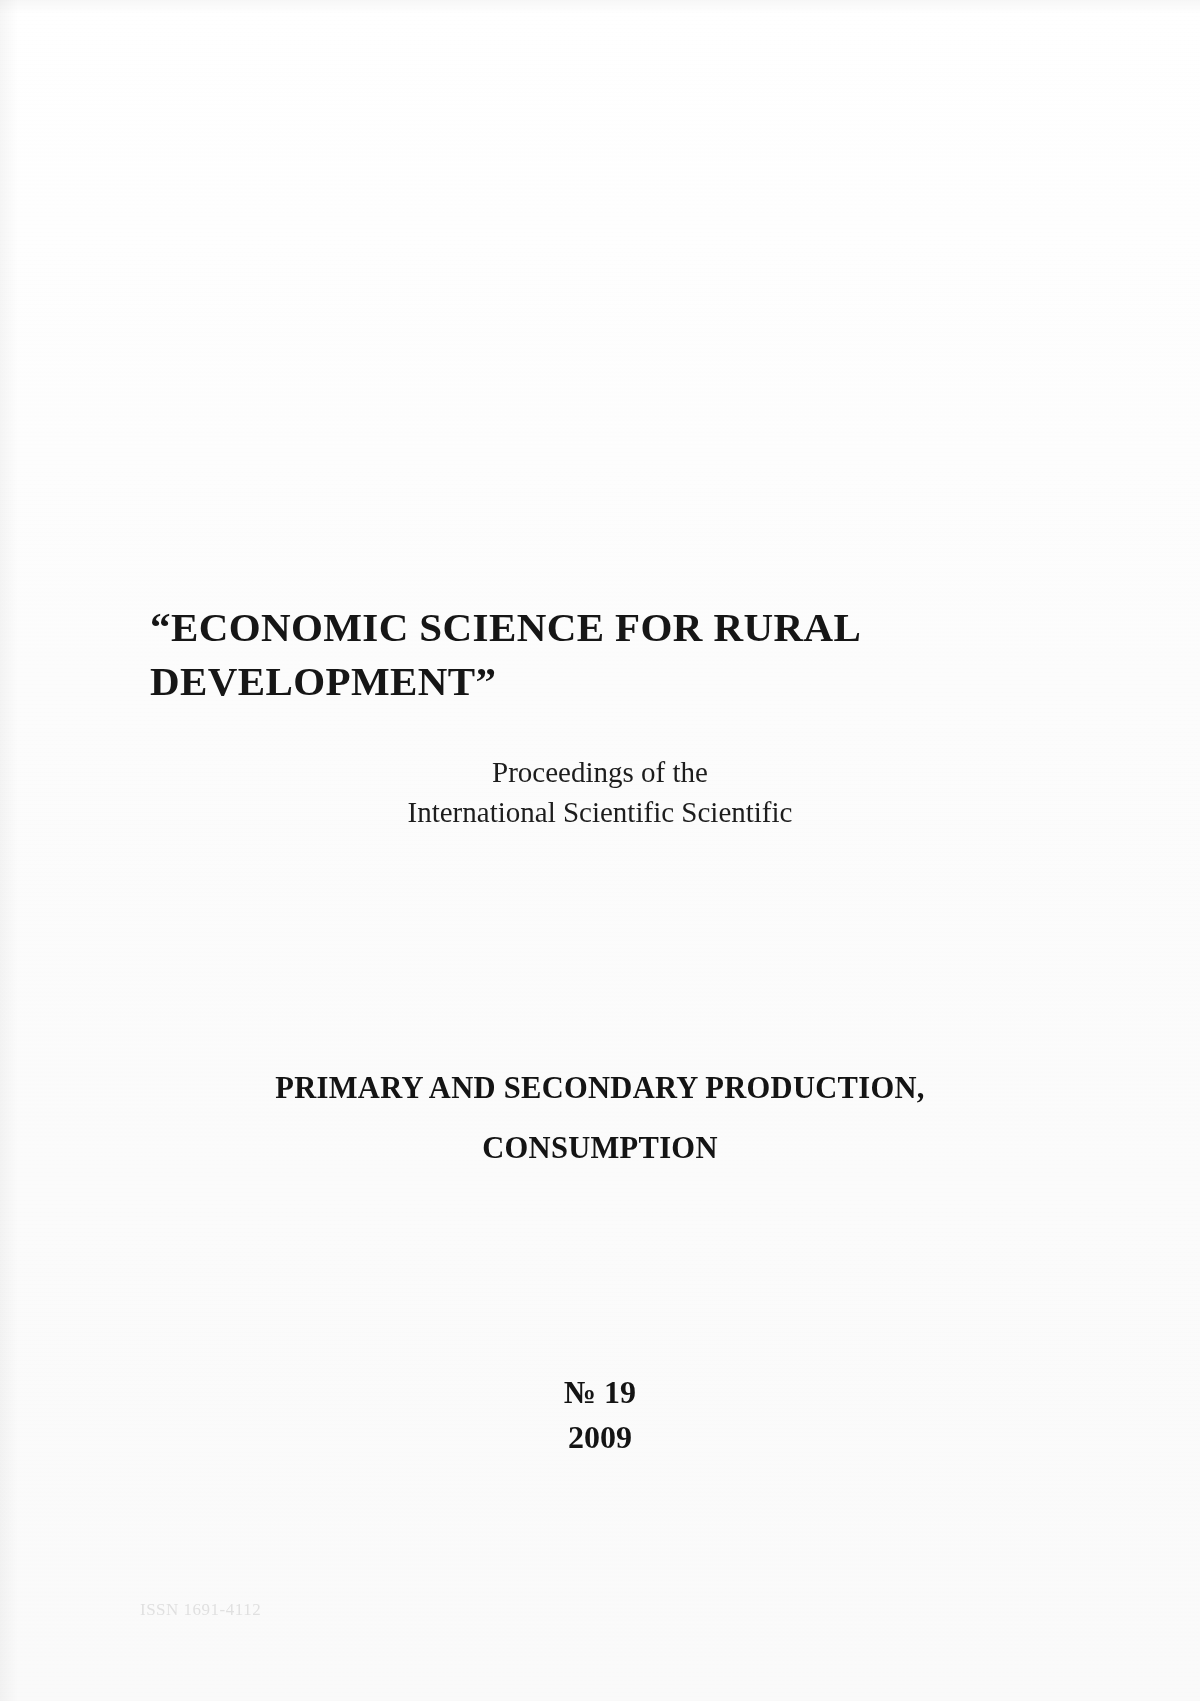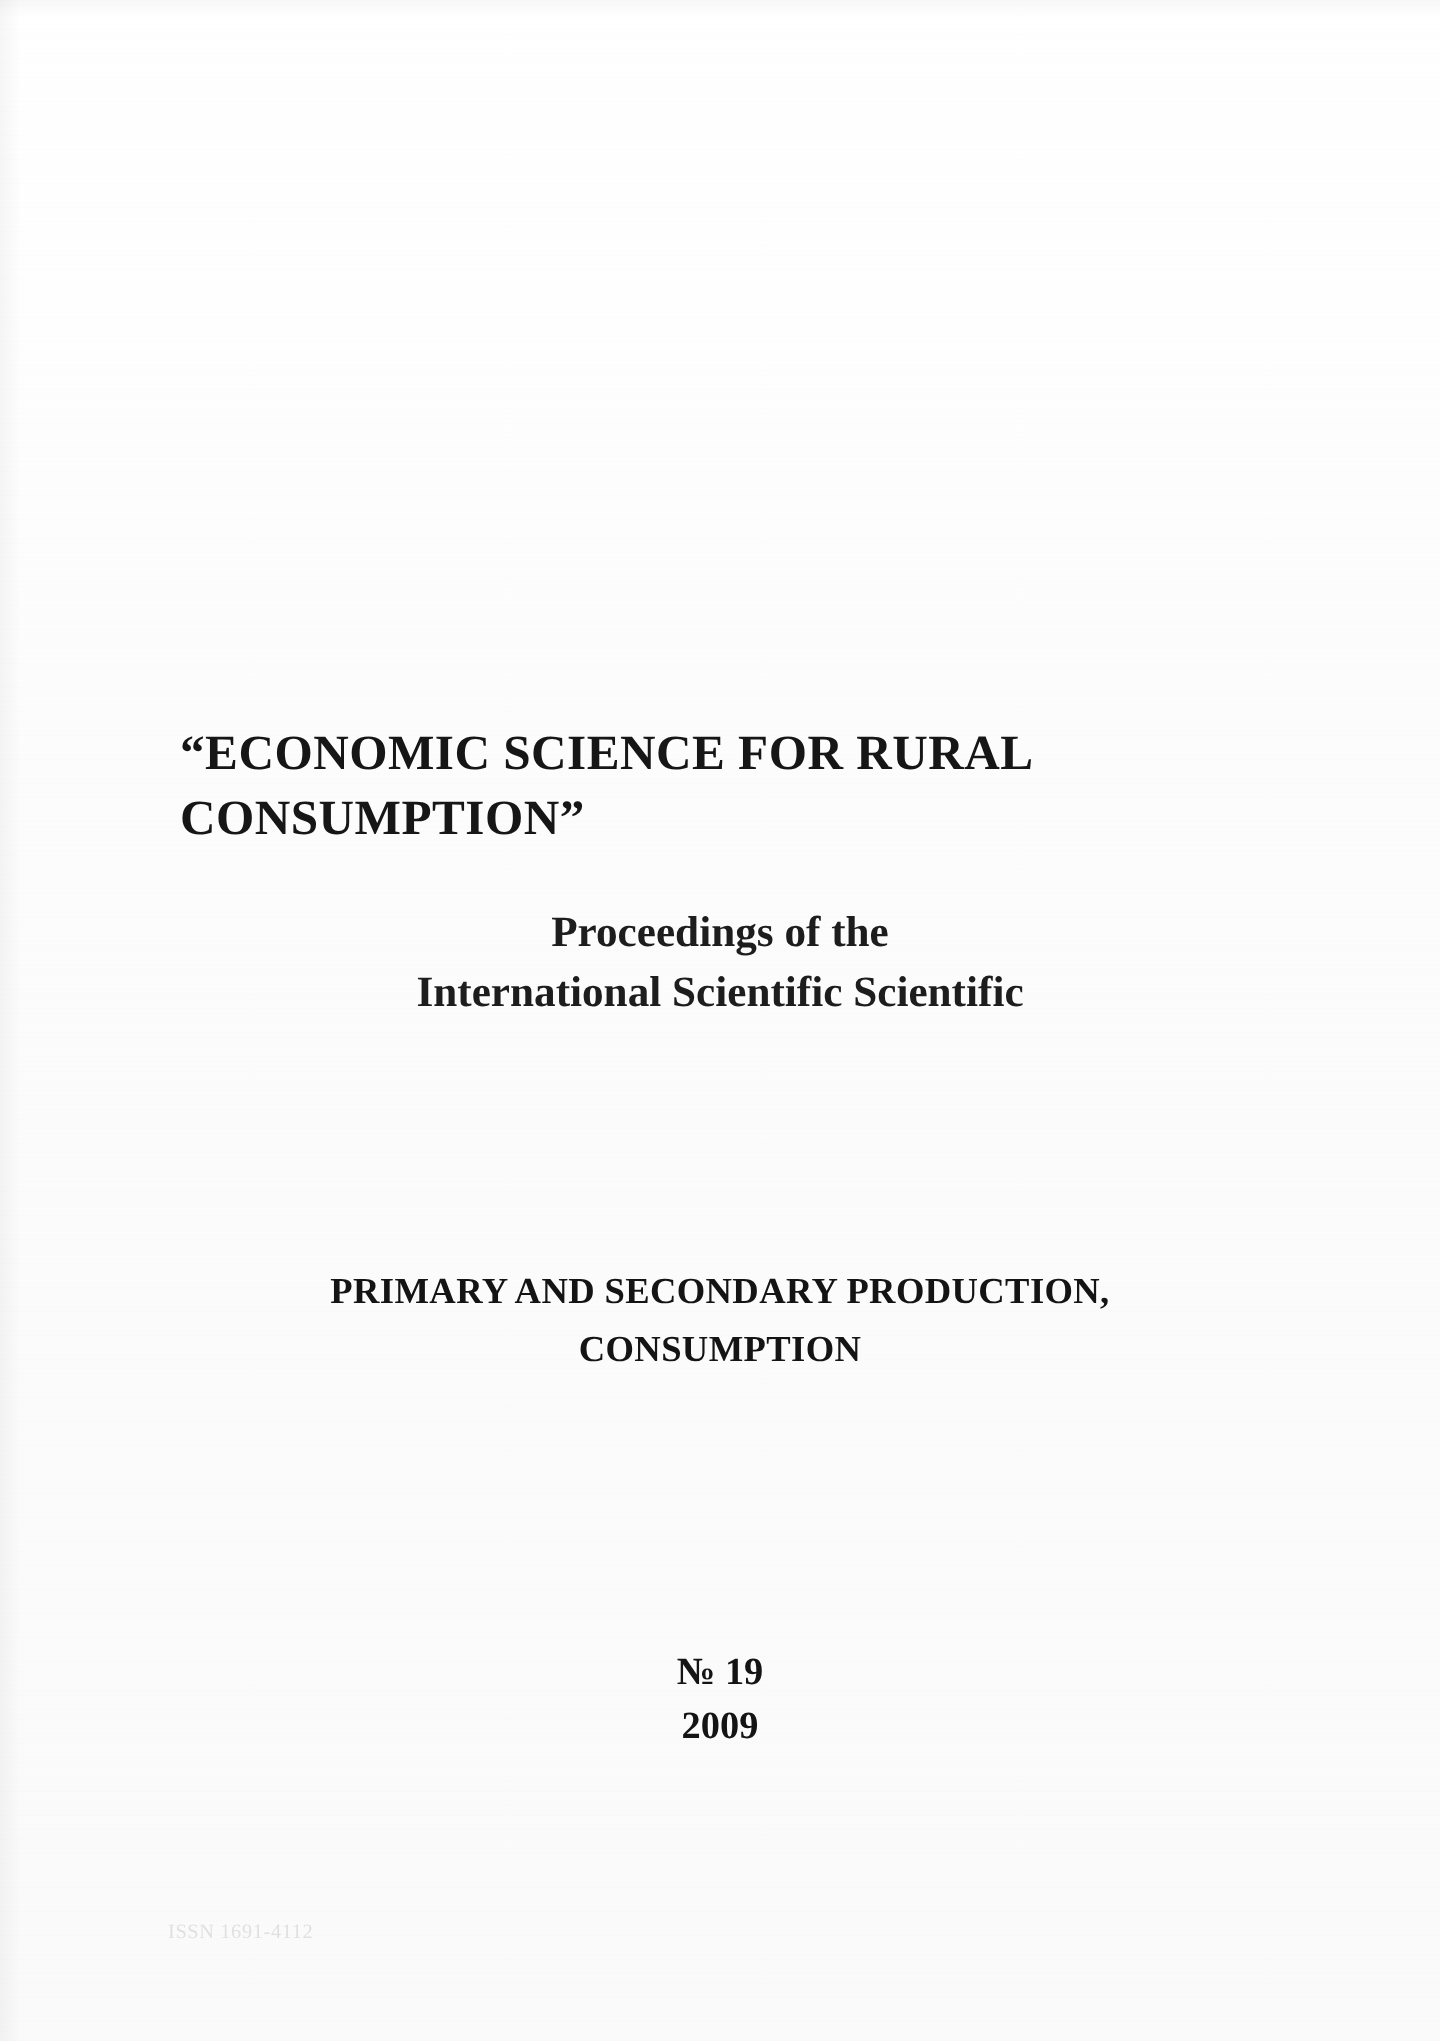--- a/index.html
+++ b/index.html
@@ -56,40 +56,39 @@
     margin: 0;
   }
   .subtitle-block {
     position: absolute;
     left: 150px;
     top: 752px;
     width: 900px;
     text-align: center;
   }
   .subtitle-line {
-    font-size: 36px;
+    font-size: 29px;
     line-height: 1.38;
     color: #1d1d1d;
     margin: 0;
-    font-weight: bold;
   }
   .section-block {
     position: absolute;
     left: 120px;
     top: 1050px;
     width: 960px;
     text-align: center;
   }
   .section-title {
     font-weight: bold;
     font-size: 30.5px;
     line-height: 1.45;
     letter-spacing: 0.3px;
     color: #141414;
-    margin: 4px;
+    margin: 16px;
   }
   .imprint-block {
     position: absolute;
     left: 150px;
     top: 1370px;
     width: 900px;
     text-align: center;
   }
   .imprint-line {
     font-weight: bold;
@@ -133,21 +132,21 @@
   }
 </style>
 </head>
 <body>
 
 <div class="page">
   <div class="content">
 
     <div class="title-block">
       <p class="main-title">“ECONOMIC SCIENCE FOR RURAL</p>
-      <p class="main-title">CONSUMPTION”</p>
+      <p class="main-title">DEVELOPMENT”</p>
     </div>
 
     <div class="subtitle-block">
       <p class="subtitle-line">Proceedings of the</p>
       <p class="subtitle-line">International Scientific Scientific</p>
     </div>
 
     <div class="section-block">
       <p class="section-title">PRIMARY AND SECONDARY PRODUCTION,</p>
       <p class="section-title">CONSUMPTION</p>

